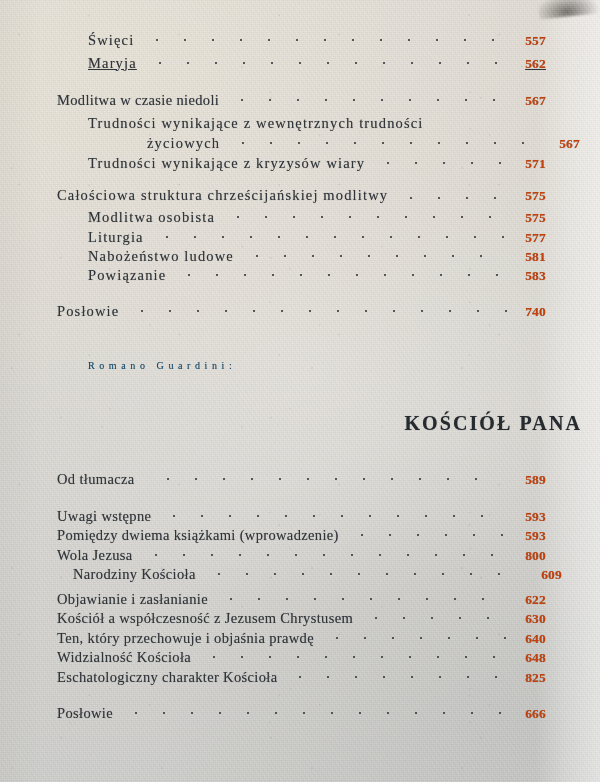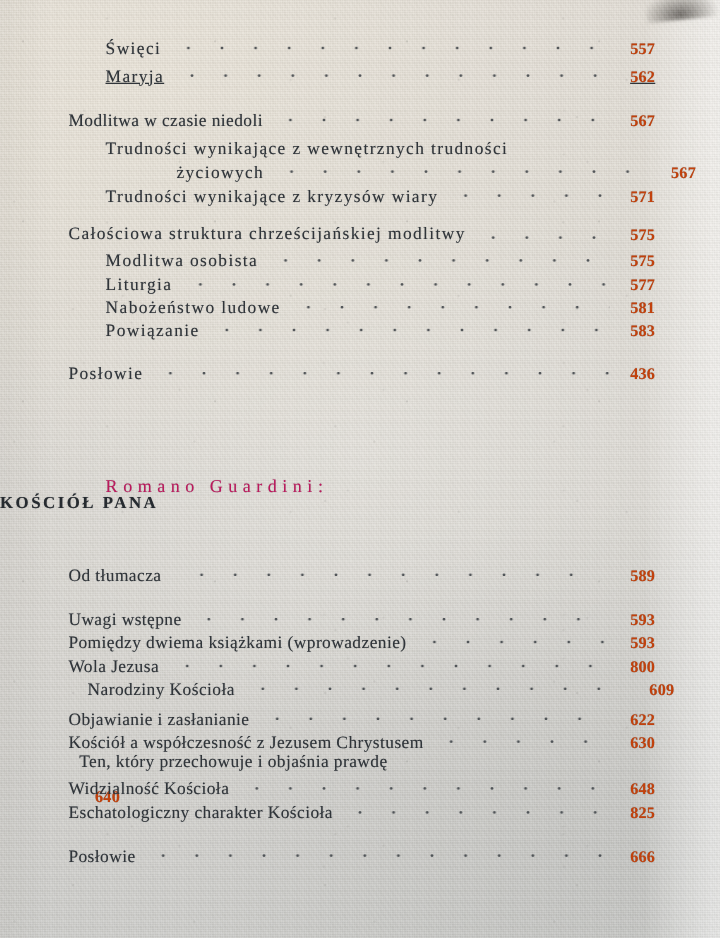--- a/index.html
+++ b/index.html
@@ -136,32 +136,32 @@
     font-size: 13.5px;
     letter-spacing: 0.2px;
     color: #c2410c;
   }
   .row.nodots .leader::after { display: none; }
 
   
   .author {
     position: absolute;
     left: 88px;
-    top: 398px;
-    font-size: 15px;
+    top: 360px;
+    font-size: 10px;
     letter-spacing: 4.6px;
-    color: #be185d;
+    color: #0c4a6e;
     text-shadow: 0 0 0.7px rgba(48,53,58,0.4);
   }
   .worktitle {
     position: absolute;
     left: 0; right: 0;
     top: 412px;
-    text-align: left;
-    font-size: 14px;
+    text-align: right;
+    font-size: 20px;
     font-weight: 700;
     letter-spacing: 2.1px;
     color: #262b30;
     text-shadow: 0 0 0.8px rgba(38,43,48,0.5);
     padding-right: 18px;
   }
 </style>
 </head>
 <body>
 
@@ -228,21 +228,21 @@
           <span class="pageno">581</span>
         </div>
         <div class="row" style="left: 88px; width: 458px; top: 265px;">
           <span class="label sparse">Powiązanie</span>
           <span class="leader"></span>
           <span class="pageno">583</span>
         </div>
         <div class="row" style="left: 57px; width: 489px; top: 301px;">
           <span class="label sparse">Posłowie</span>
           <span class="leader"></span>
-          <span class="pageno">436</span>
+          <span class="pageno">740</span>
         </div>
       </div>
 
     <div class="author">Romano Guardini:</div>
     <div class="worktitle">KOŚCIÓŁ PANA</div>
 
     <div id="section-two">
         <div class="row" style="left: 57px; width: 489px; top: 469px; gap: 10px;">
           <span class="label">Od tłumacza</span>
           <span class="leader"></span>
@@ -271,21 +271,21 @@
         <div class="row" style="left: 57px; width: 489px; top: 589px;">
           <span class="label">Objawianie i zasłanianie</span>
           <span class="leader"></span>
           <span class="pageno">622</span>
         </div>
         <div class="row" style="left: 57px; width: 489px; top: 608px;">
           <span class="label">Kościół a współczesność z Jezusem Chrystusem</span>
           <span class="leader"></span>
           <span class="pageno">630</span>
         </div>
-        <div class="row" style="left: 57px; width: 489px; top: 628px; flex-direction: column;">
+        <div class="row" style="left: 57px; width: 489px; top: 628px;">
           <span class="label">Ten, który przechowuje i objaśnia prawdę</span>
           <span class="leader"></span>
           <span class="pageno">640</span>
         </div>
         <div class="row" style="left: 57px; width: 489px; top: 647px;">
           <span class="label">Widzialność Kościoła</span>
           <span class="leader"></span>
           <span class="pageno">648</span>
         </div>
         <div class="row" style="left: 57px; width: 489px; top: 667px;">

